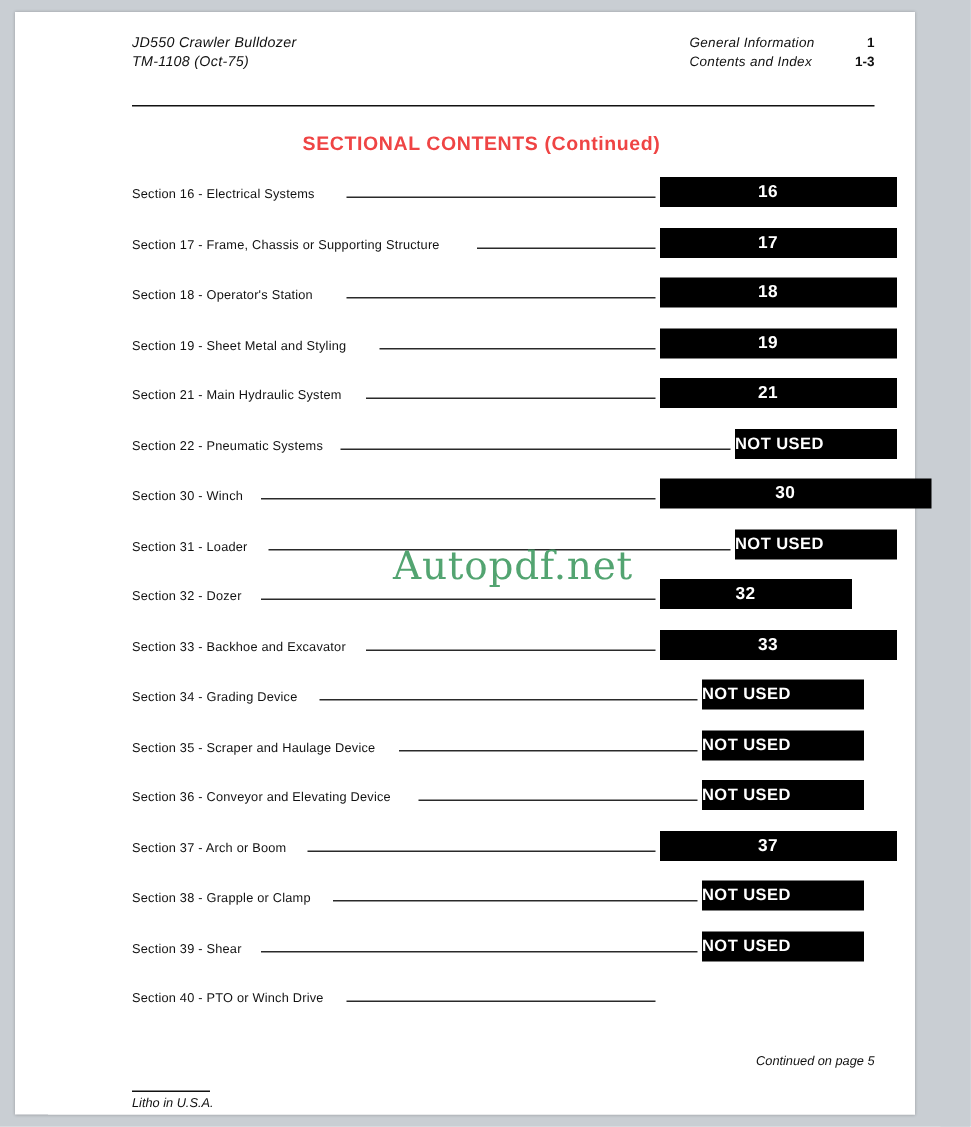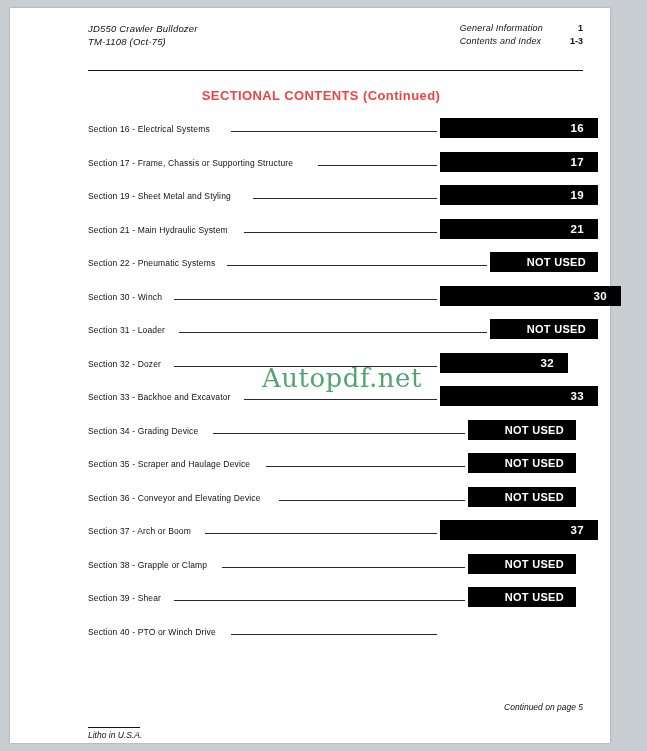--- a/index.html
+++ b/index.html
@@ -147,29 +147,29 @@
     background: #2a2a2a;
   }
   .badge {
     position: absolute;
     top: 2px;
     height: 20px;
     background: #000;
     color: #fff;
     font-size: 11.5px;
     font-weight: bold;
-    text-align: right;
+    text-align: center;
     line-height: 20px;
     padding-right: 14px;
     box-sizing: border-box;
     letter-spacing: 0.3px;
   }
   .badge.notused {
     font-size: 11px;
-    text-align: right;
+    text-align: left;
     padding-right: 12px;
   }
 
   
   .continued {
     position: absolute;
     right: 27px;
     top: 694px;
     font-size: 8.5px;
     font-style: italic;
@@ -225,20 +225,25 @@
           <div class="row-label">Section 16 - Electrical Systems</div>
           <div class="badge" style="left: 352px; width: 158px;">16</div>
           <div class="leader" style="left: 142.85px; width: 206.15px;"></div>
         </div>
         <div class="row">
           <div class="row-label">Section 17 - Frame, Chassis or Supporting Structure</div>
           <div class="badge" style="left: 352px; width: 158px;">17</div>
           <div class="leader" style="left: 229.85px; width: 119.15px;"></div>
         </div>
         <div class="row">
+          <div class="row-label">Section 18 - Operator's Station</div>
+          <div class="badge" style="left: 352px; width: 158px;">18</div>
+          <div class="leader" style="left: 142.85px; width: 206.15px;"></div>
+        </div>
+        <div class="row">
           <div class="row-label">Section 19 - Sheet Metal and Styling</div>
           <div class="badge" style="left: 352px; width: 158px;">19</div>
           <div class="leader" style="left: 164.6px; width: 184.4px;"></div>
         </div>
         <div class="row">
           <div class="row-label">Section 21 - Main Hydraulic System</div>
           <div class="badge" style="left: 352px; width: 158px;">21</div>
           <div class="leader" style="left: 155.9px; width: 193.1px;"></div>
         </div>
         <div class="row">

